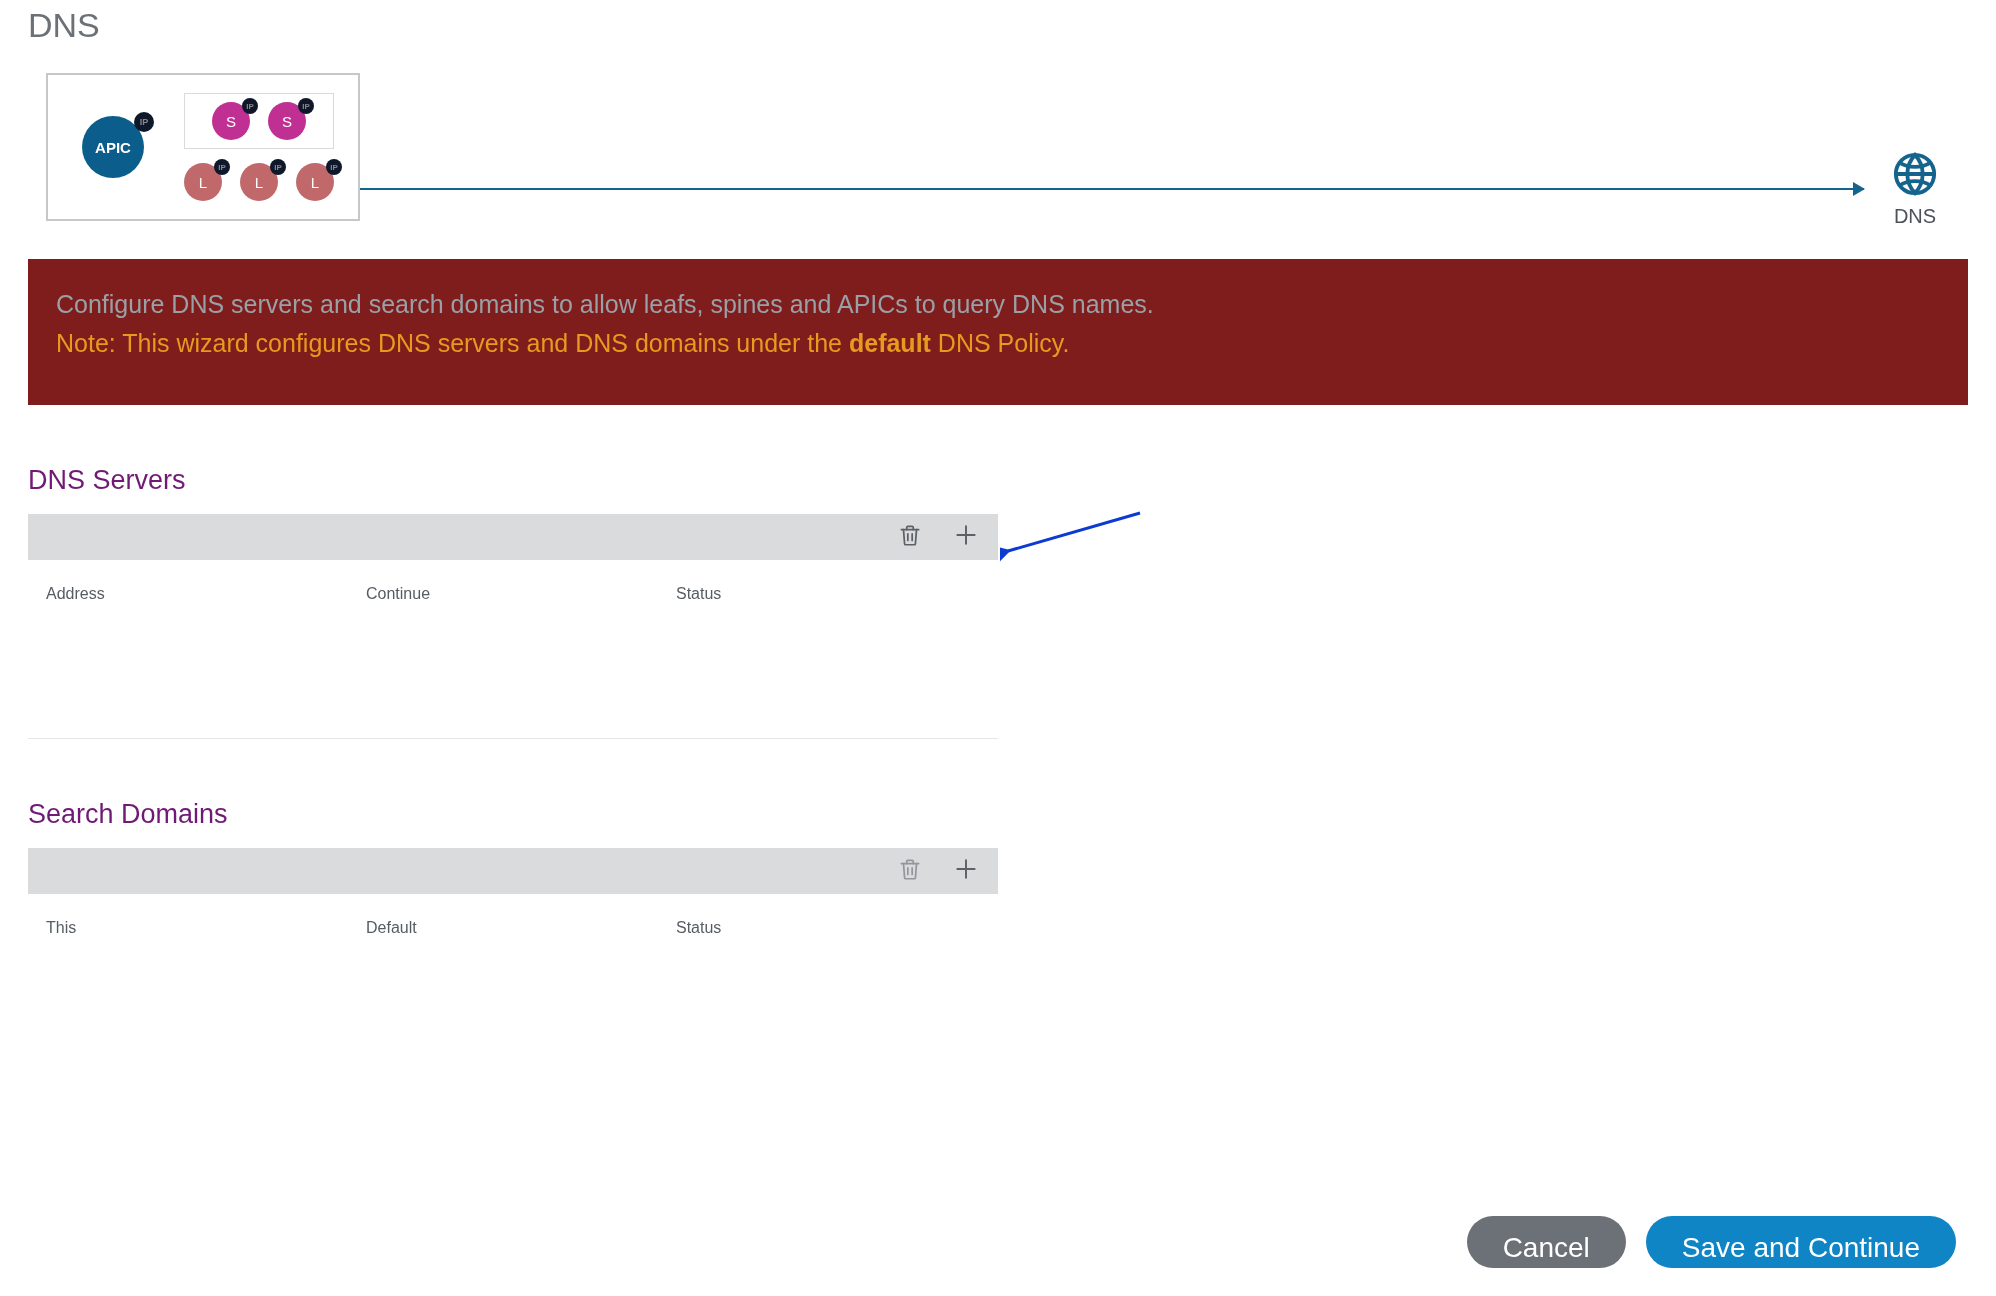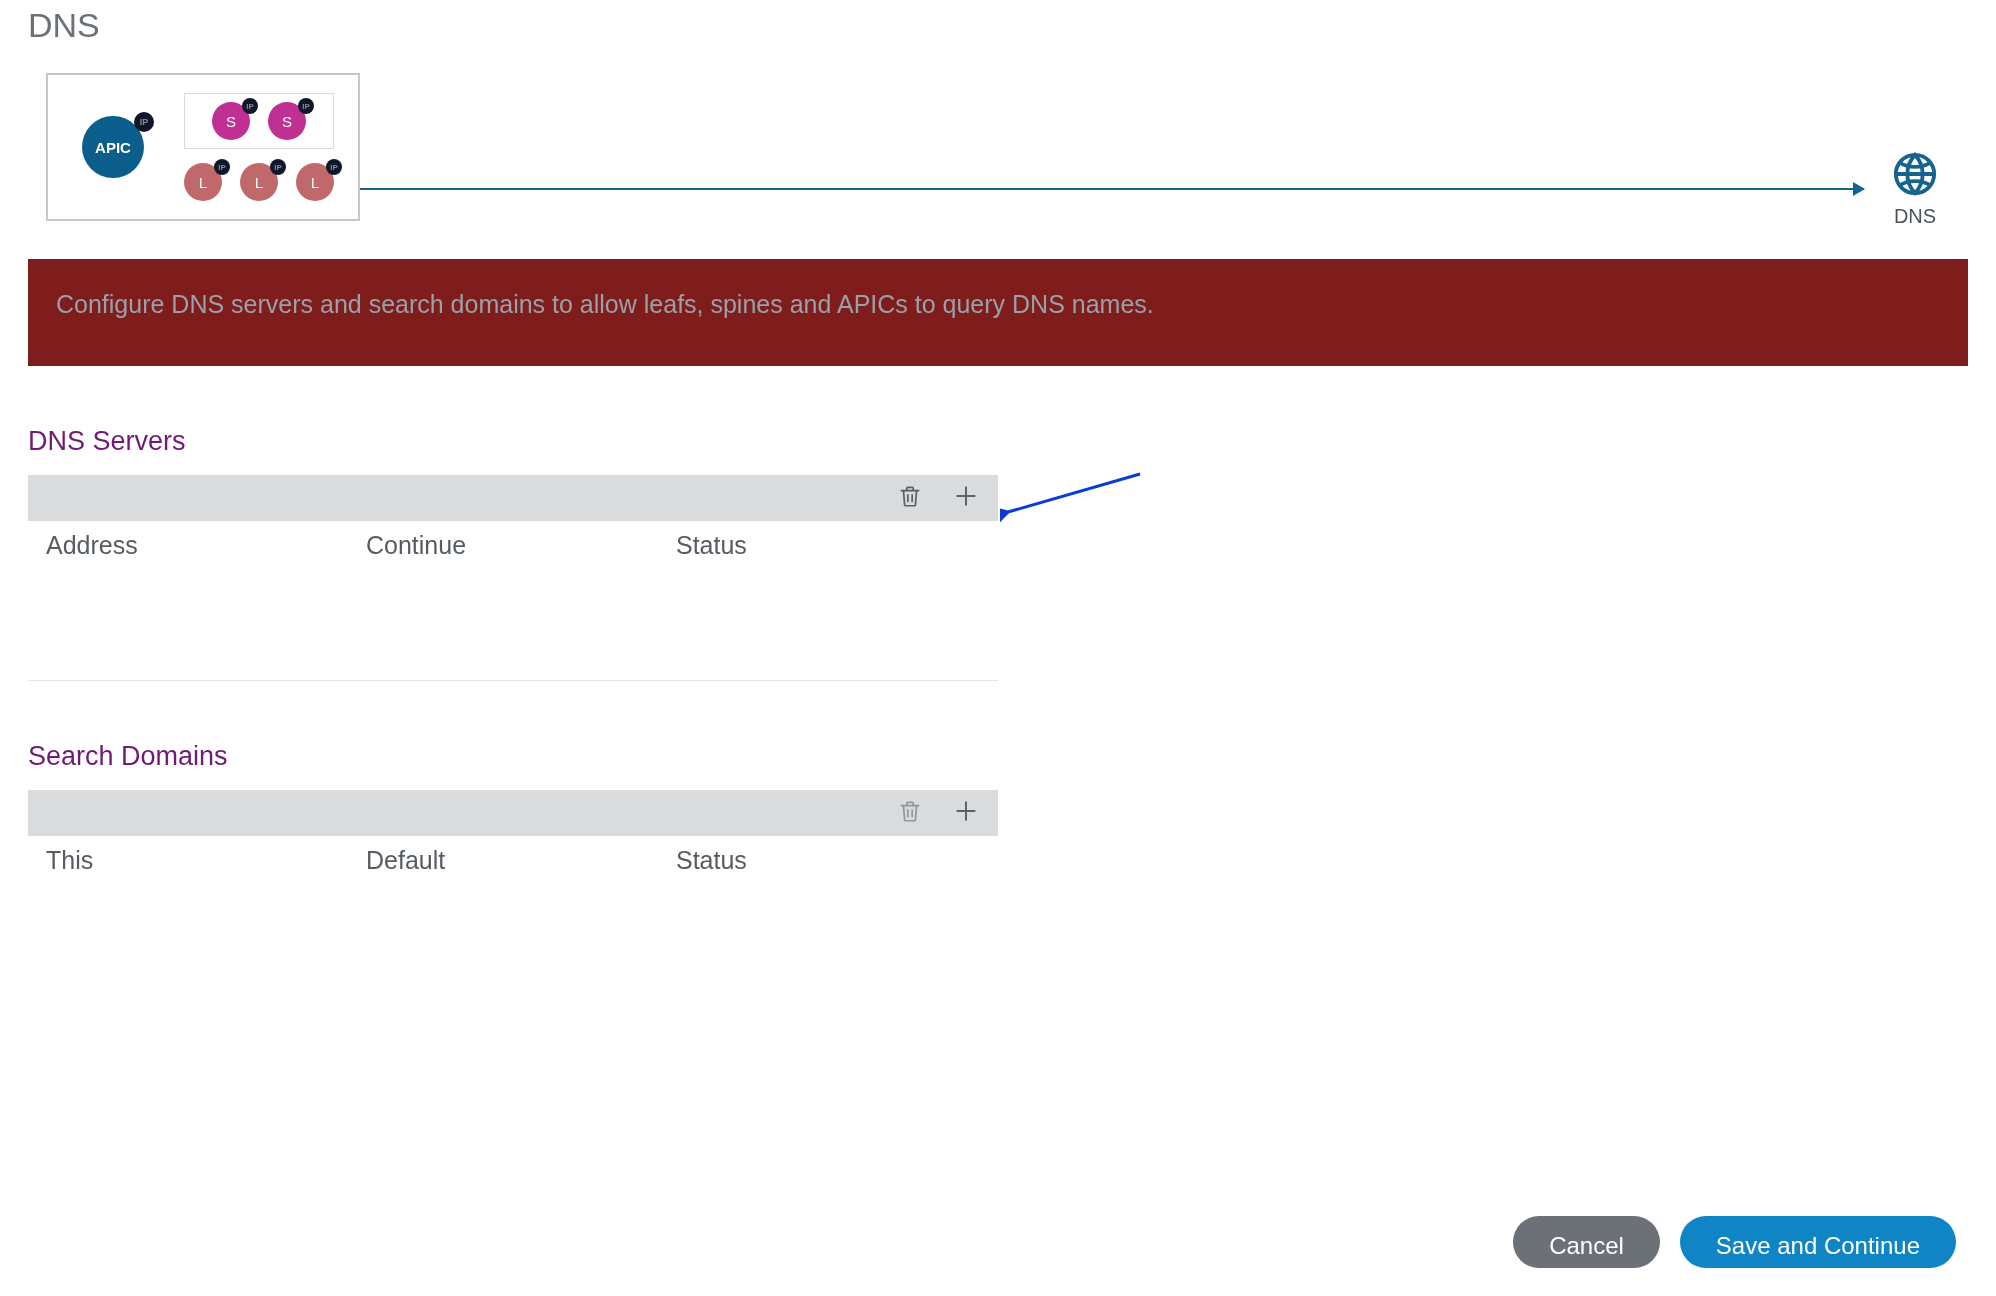--- a/index.html
+++ b/index.html
@@ -127,22 +127,22 @@
     cursor: pointer;
     color: #5b6167;
     background: transparent;
     border: none;
     padding: 0;
   }
   .icon-btn svg { width: 26px; height: 26px; stroke: #5b6167; }
 
   .tbl-head {
     display: flex;
-    padding: 10px 18px;
-    font-size: 25px;
+    padding: 25px 18px;
+    font-size: 16px;
     color: #565c62;
   }
   .col1 { flex: 0 0 320px; }
   .col2 { flex: 0 0 310px; }
   .col3 { flex: 1; }
 
   .tbl-row {
     display: flex;
     align-items: center;
     padding: 8px 18px;
@@ -177,21 +177,21 @@
     position: fixed;
     right: 40px;
     bottom: 28px;
     display: flex; gap: 20px;
   }
   .btn {
     height: 52px;
     border: none;
     border-radius: 26px;
     padding: 16px 36px;
-    font-size: 24px;
+    font-size: 28px;
     cursor: pointer;
     color: #fff;
   }
   .btn-cancel { background: #6c7177; }
   .btn-primary { background: #1085c6; }
 </style>
 </head>
 <body>
 
 <div class="page">
@@ -241,20 +241,23 @@
           <path d="M4 6c2 1.5 5 2.3 8 2.3s6-.8 8-2.3"></path>
           <path d="M4 18c2-1.5 5-2.3 8-2.3s6 .8 8 2.3"></path>
         </svg>
       </span>
       <span class="label">DNS</span>
     </div>
   </div>
 
   <div class="info-banner">
     <p>Configure DNS servers and search domains to allow leafs, spines and APICs to query DNS names.</p>
+    <p class="note">
+      <span>Note: This wizard configures DNS servers and DNS domains under the </span><b>default</b><span> DNS Policy.</span>
+    </p>
   </div>
 
   <div class="section" style="position:relative;">
     <h2 class="section-title">DNS Servers</h2>
 
     <div class="panel">
       <div class="panel-toolbar">
         <button class="icon-btn" aria-label="delete">
           <span>
             <svg viewBox="0 0 24 24" fill="none" stroke-width="1.6" stroke-linecap="round">

